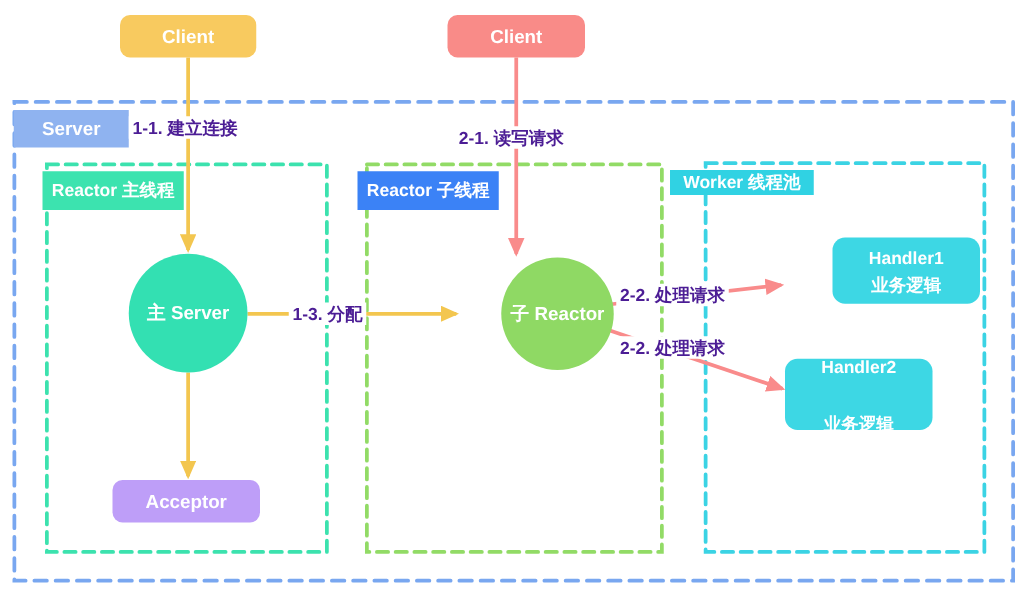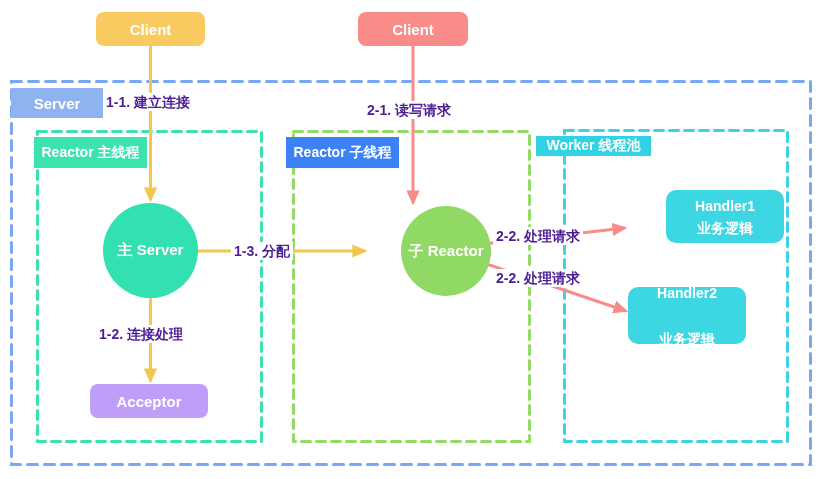--- a/index.html
+++ b/index.html
@@ -122,17 +122,16 @@
   <div class="node handler handler2">
     <span>Handler2</span>
     <span>业务逻辑</span>
   </div>
 
   <div class="node rounded acceptor">Acceptor</div>
 
   <div class="edge-label lbl-establish">1-1. 建立连接</div>
   <div class="edge-label lbl-rw-request">2-1. 读写请求</div>
   <div class="edge-label lbl-dispatch">1-3. 分配</div>
-  <div class="edge-label lbl-conn-handle">1-2. 连接处理</div>
   <div class="edge-label lbl-handle-1">2-2. 处理请求</div>
   <div class="edge-label lbl-handle-2">2-2. 处理请求</div>
 
 </div>
 
 </body></html>

